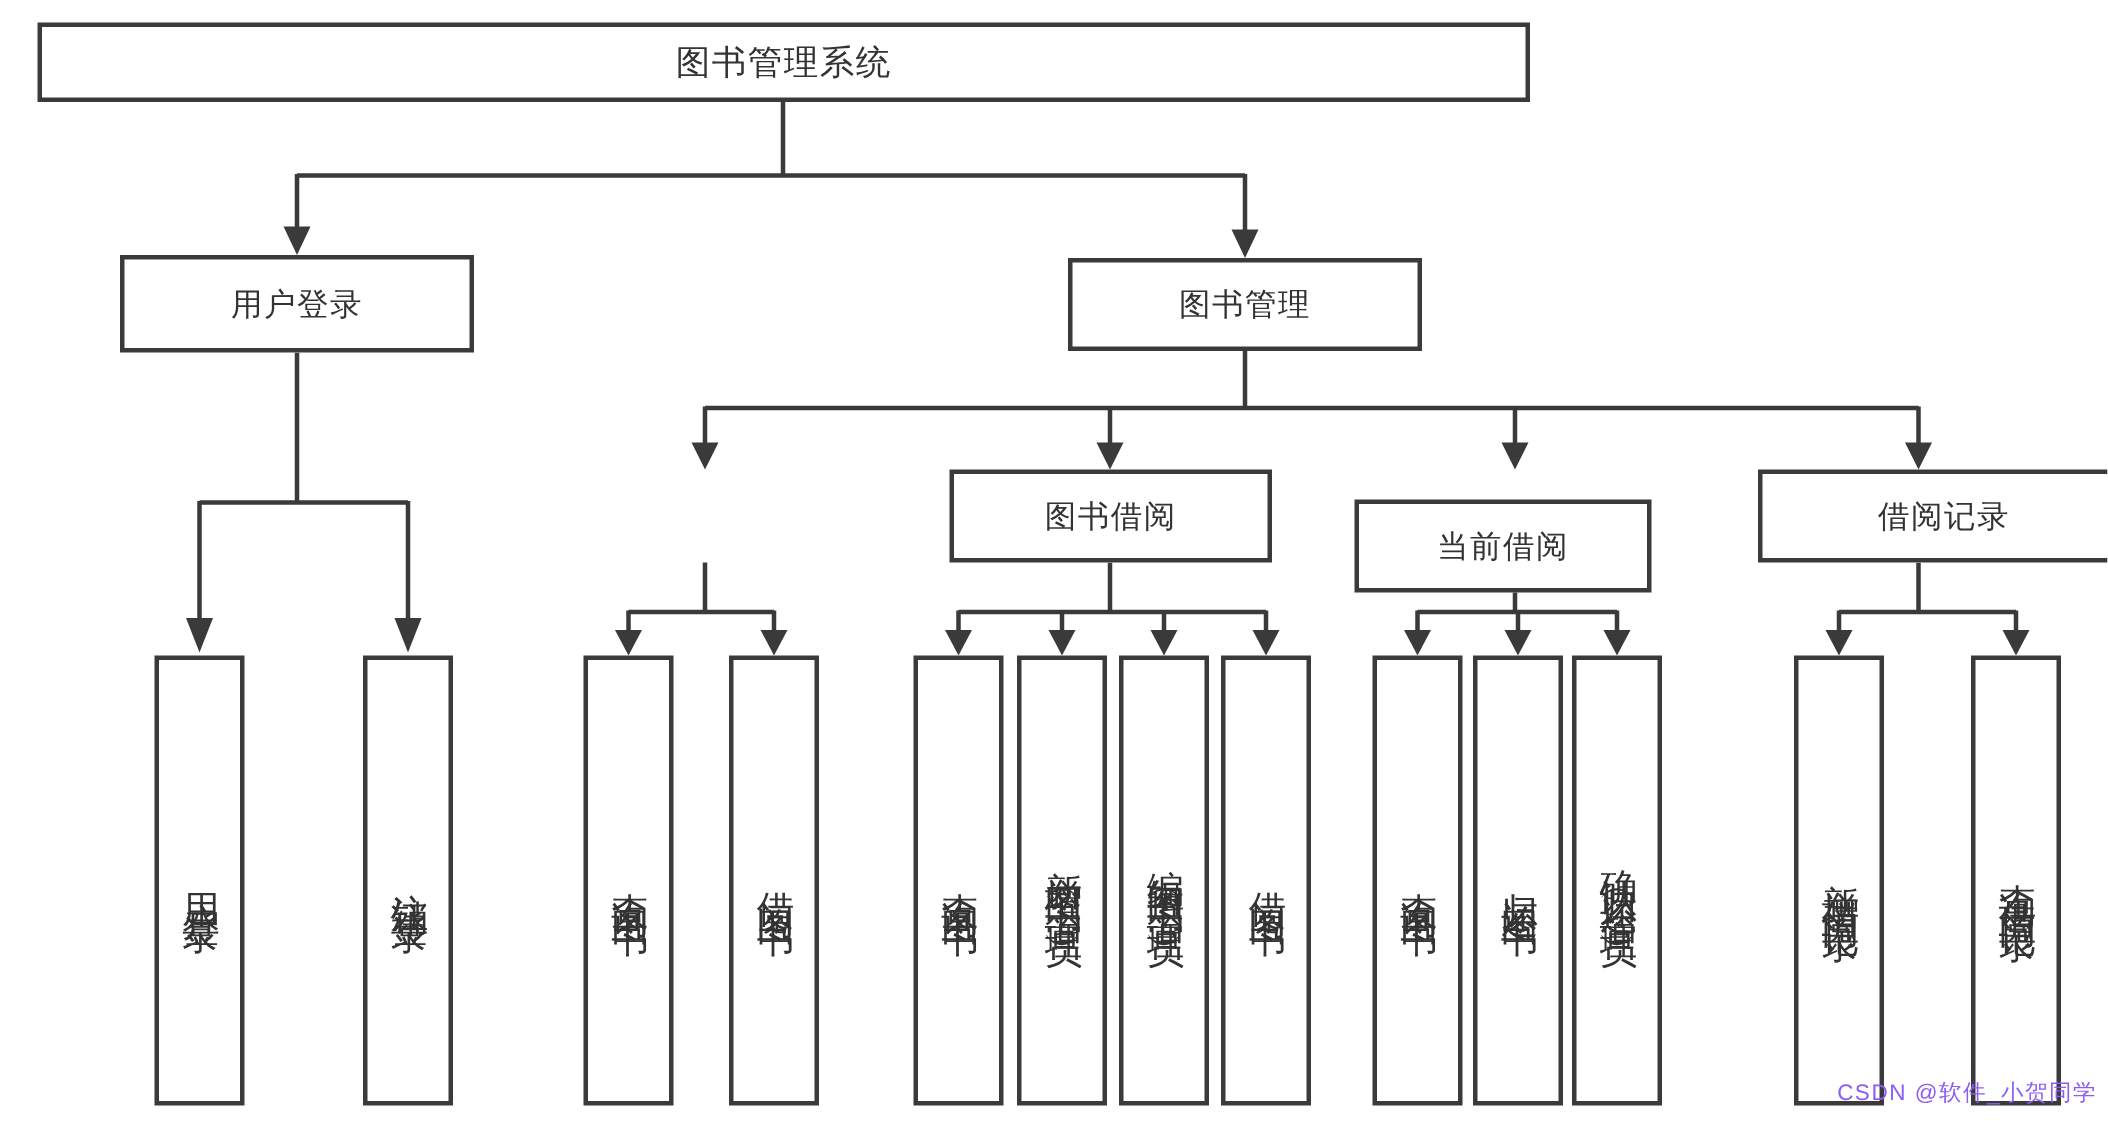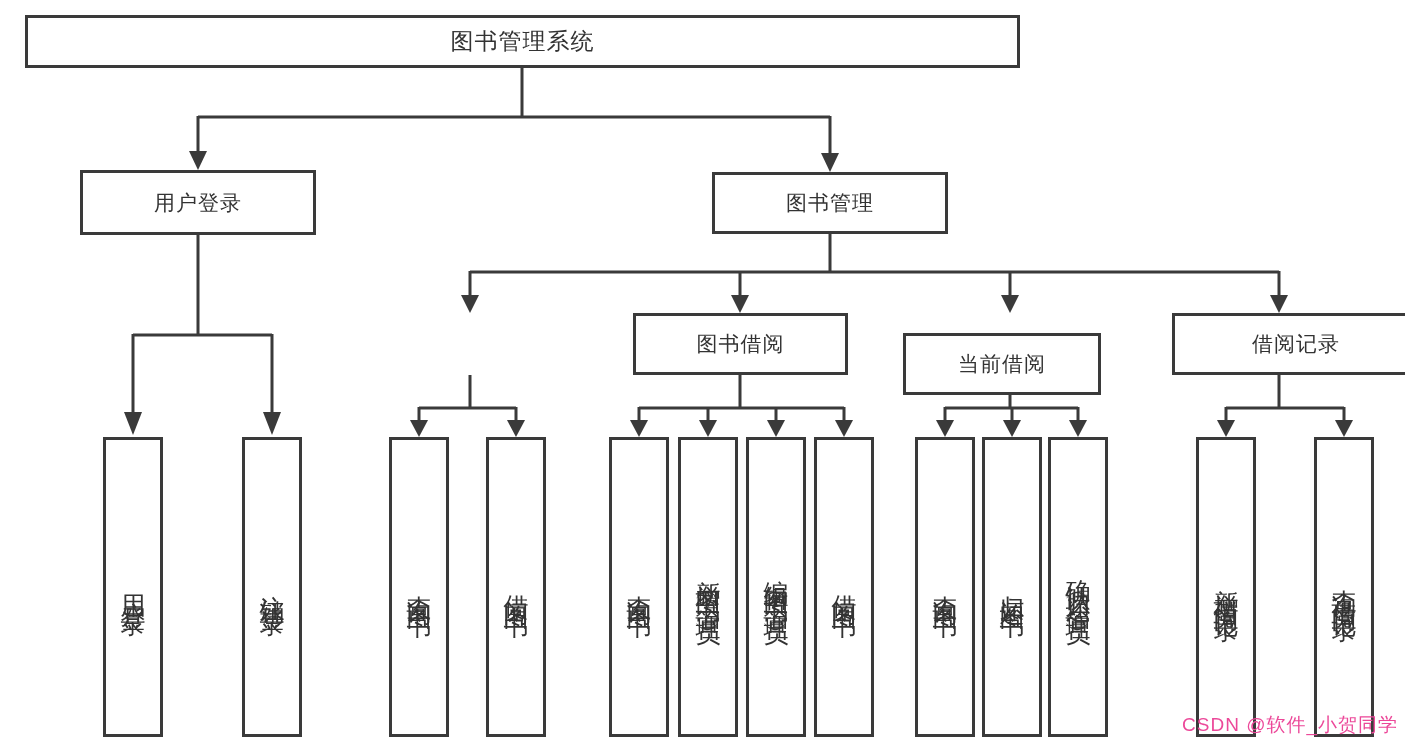--- a/index.html
+++ b/index.html
@@ -48,22 +48,22 @@
     writing-mode: vertical-rl;
     font-size: 25px;
     letter-spacing: 6px;
     line-height: 1;
     max-height: 292px;
   }
   .watermark {
     position: absolute;
     right: 7px;
     bottom: 9px;
-    font-size: 19px;
-    color: #ec4899;
+    font-size: 15px;
+    color: #8b5cf6;
     letter-spacing: 1px;
     z-index: 3;
     white-space: nowrap;
   }
 </style>
 </head>
 <body>
 
 <div class="canvas">
 

